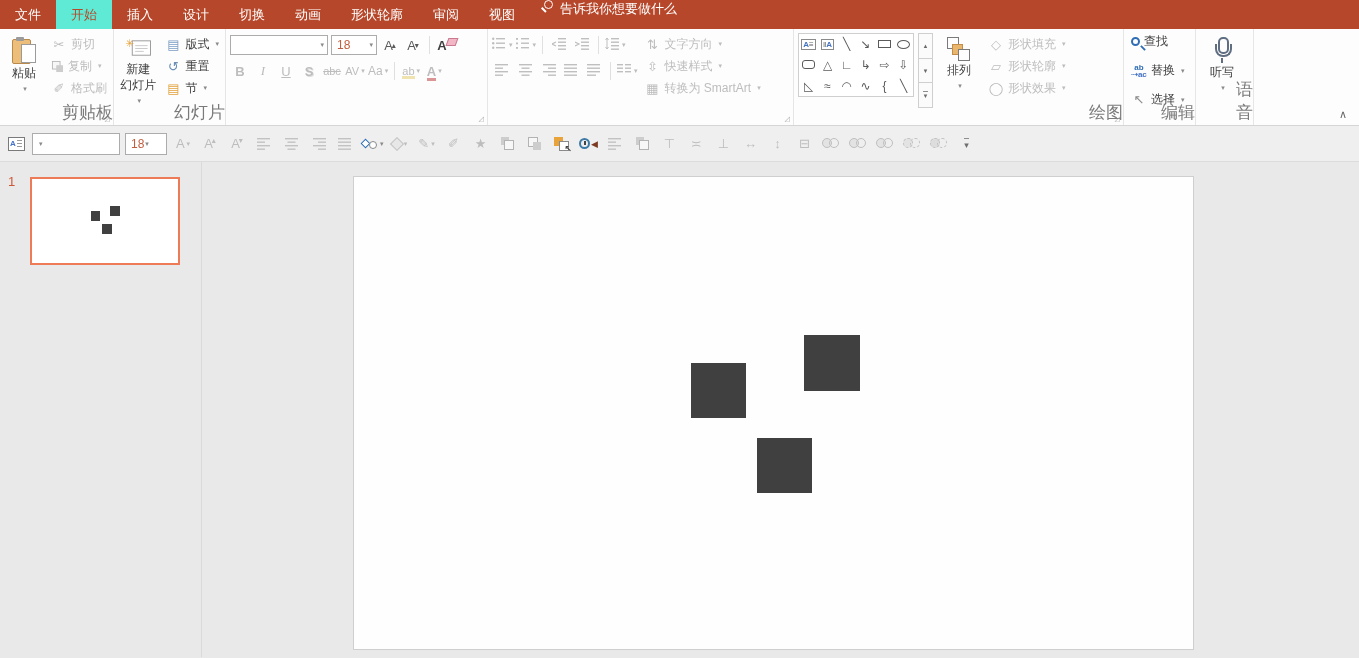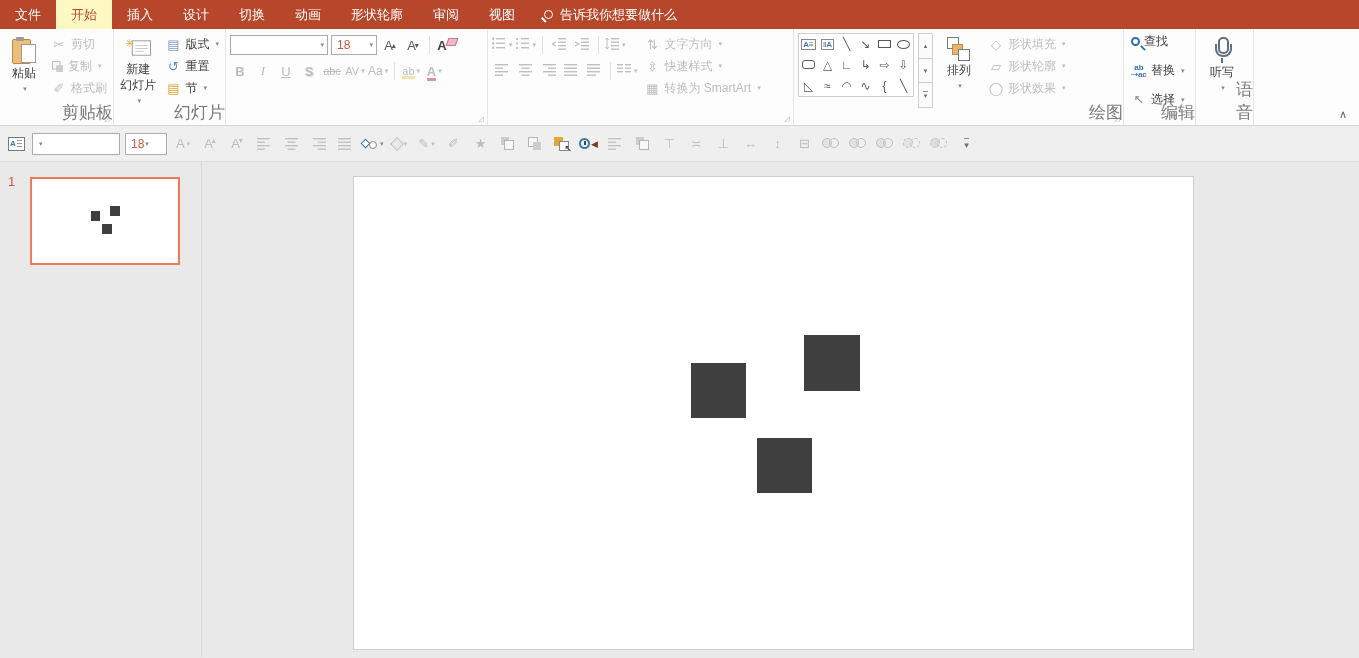--- a/index.html
+++ b/index.html
@@ -3,22 +3,22 @@
 <meta charset="utf-8">
 <style>
   * { margin:0; padding:0; box-sizing:border-box; }
   html,body { width:1359px; height:658px; overflow:hidden;
     font-family:"Liberation Sans","DejaVu Sans",sans-serif; background:#E9E9E9; }
 
   
   .titlebar { height:29px; background:#B7472A; display:flex; align-items:stretch; color:#fff; }
   .tabs { display:flex; align-items:stretch; }
   .tab { padding:0 15px; font-size:13px; line-height:29px; cursor:default; white-space:nowrap; }
-  .tab.active { background:#fef9c3; color:#B7472A; }
-  .tsearch { display:flex; align-items:center; gap:7px; margin-left:14px; font-size:13px;font-family:Liberation Mono, monospace; }
+  .tab.active { background:#5eead4; color:#B7472A; }
+  .tsearch { display:flex; align-items:flex-start; gap:7px; margin-left:14px; font-size:13px;font-family:Liberation Mono, monospace; }
   .mag { width:9px; height:9px; border:1.5px solid #fff; border-radius:50%; position:relative; display:inline-block; }
   .mag::after { content:""; position:absolute; left:-4px; top:8px; width:6px; height:1.5px; background:#fff;
     transform:rotate(45deg); }
   .tb-right { margin-left:auto; display:flex; align-items:center; gap:22px; padding-right:18px; }
   .tb-btn { display:flex; align-items:center; gap:6px; font-size:13px; }
 
   
   .ribbon { height:97px; background:#FDFDFD; border-bottom:1px solid #D5D5D5; display:flex; position:relative; }
   .rg { position:relative; border-right:1px solid #E6E6E6; padding:4px 3px 17px 4px; display:flex; gap:4px; }
   .glabel { position:absolute; bottom:1px; left:0; right:0; text-align:right; font-size:17px; color:#7A7A7A;padding-left:24px; }

